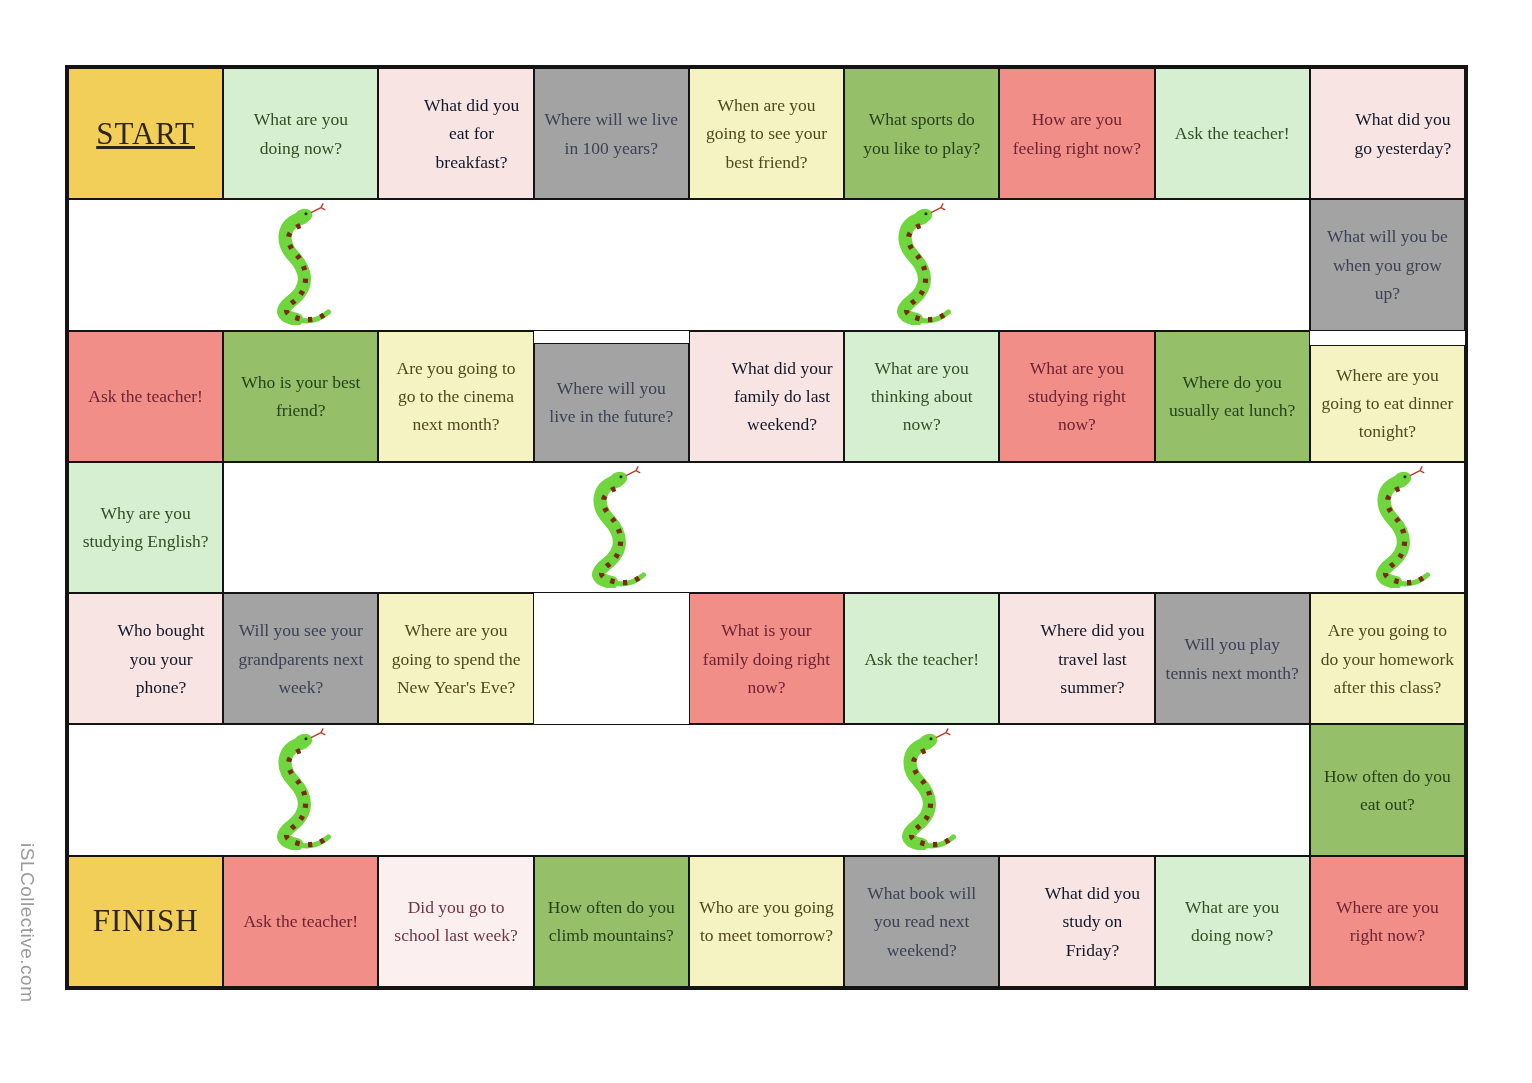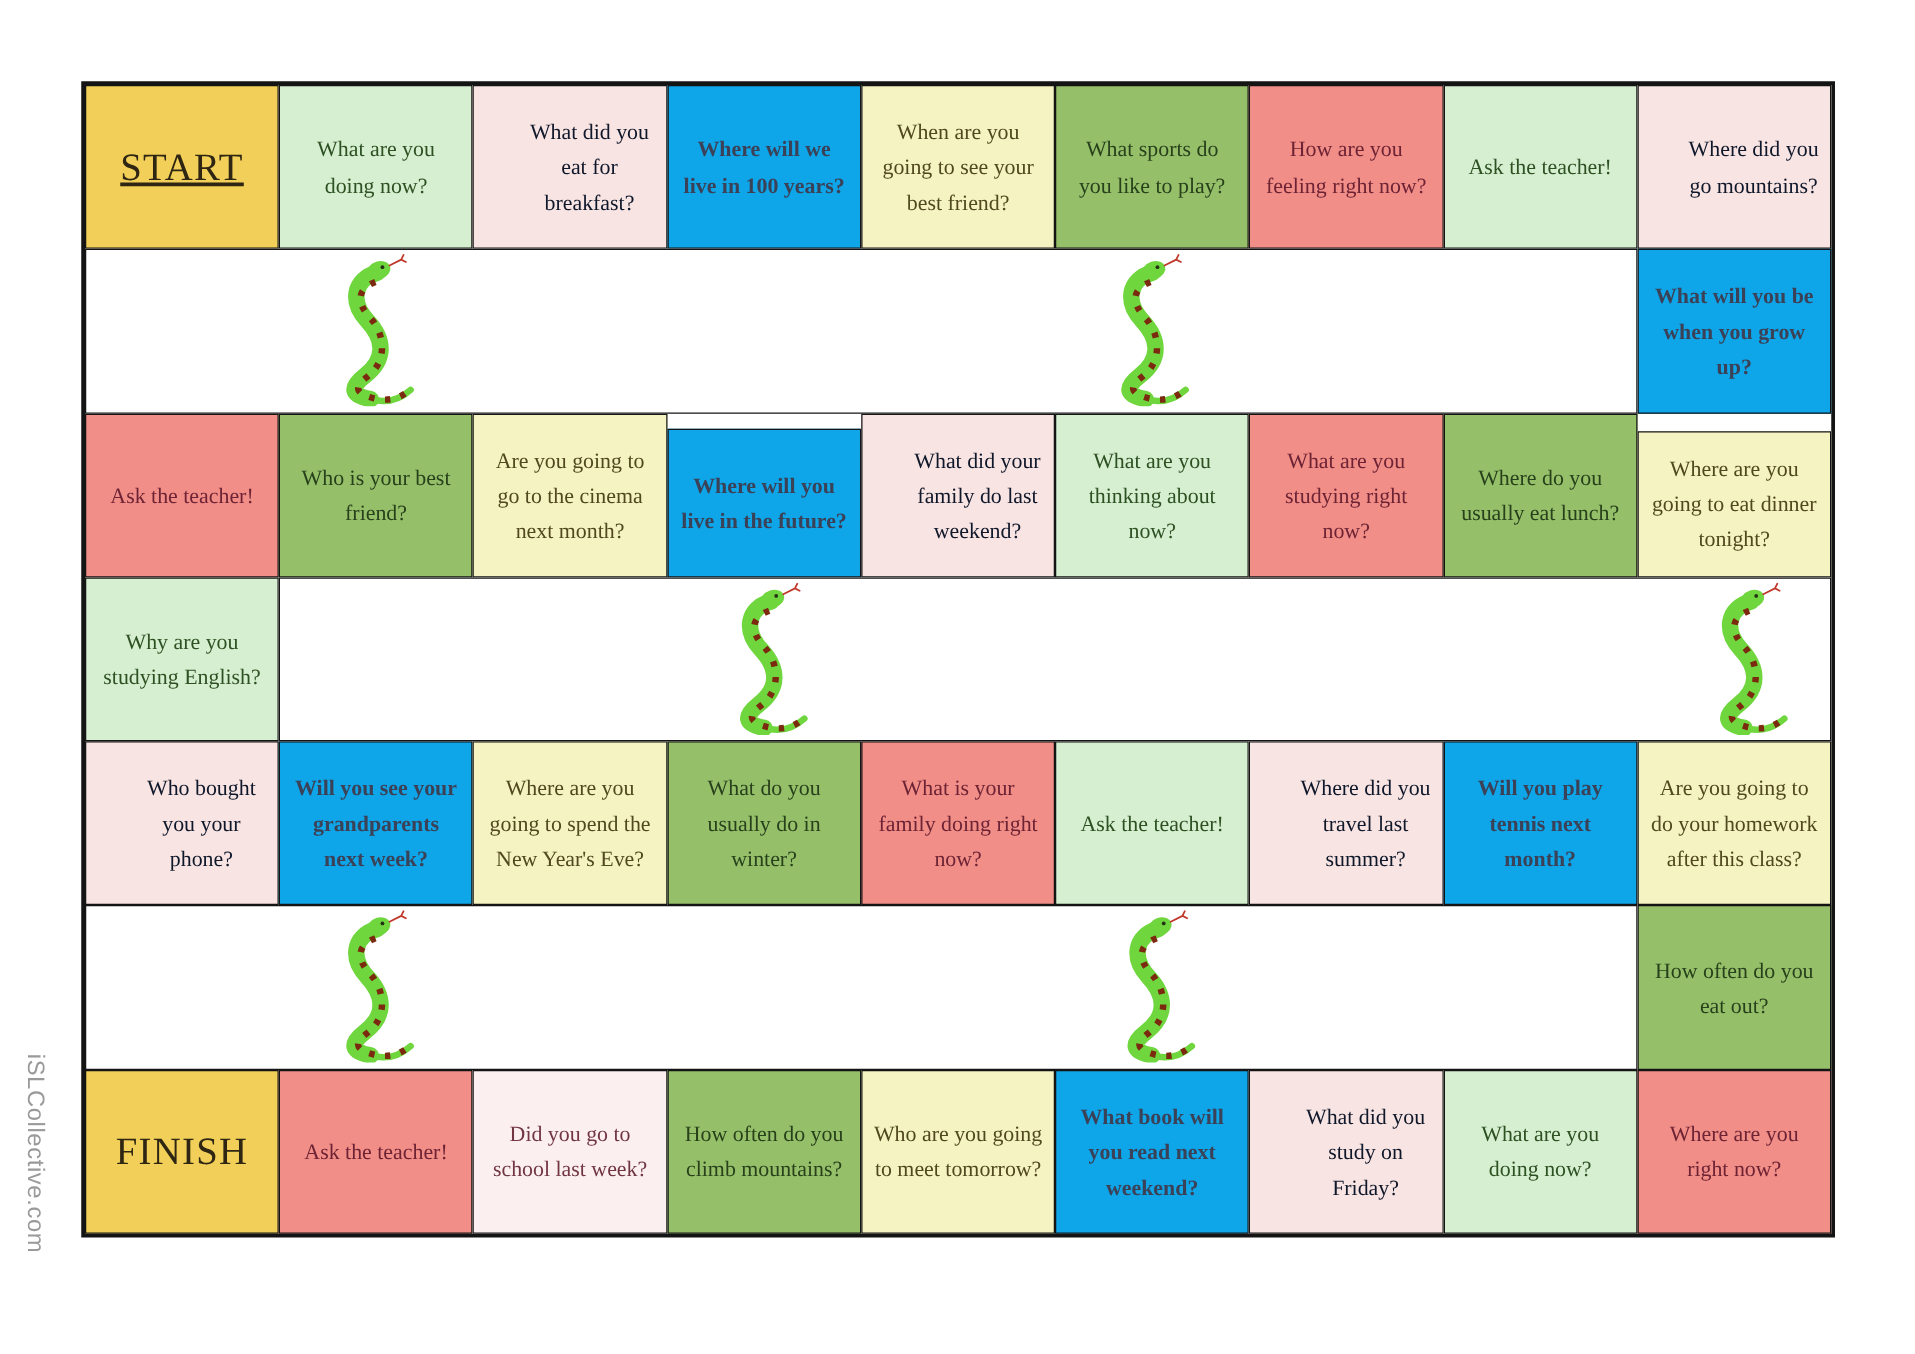--- a/index.html
+++ b/index.html
@@ -36,21 +36,21 @@
     background:#ffffff;
     overflow:visible;
   }
   .snake { position:absolute; top:3px; width:86px; height:122px; }
   .snake svg { width:100%; height:100%; }
   .start-finish { font-size:31px; letter-spacing:1px; font-weight:500; }
   .bg-gold       { background:#f1cf58; color:#2e2613; }
   .bg-lightgreen { background:#d6efd0; color:#2e5123; }
   .bg-palepink   { background:#f8e4e2; color:#0f172a;padding-left:40px; }
   .bg-blush      { background:#fbeff0; color:#713642; }
-  .bg-lavender   { background:#0ea5e9; color:#3b4156;font-weight:bold; }
+  .bg-lavender   { background:#a3a3a3; color:#3b4156; }
   .bg-paleyellow { background:#f6f3c2; color:#50481f; }
   .bg-green      { background:#96bf6a; color:#27411b; }
   .bg-red        { background:#f28e88; color:#6d2334; }
   .watermark {
     position:absolute; left:16px; top:843px;
     writing-mode:vertical-rl;
     font-family:"Liberation Sans", sans-serif;
     font-size:19px;
     color:#9a9a9a;
     letter-spacing:0.5px;
@@ -61,21 +61,21 @@
 
 <div class="board">
     <div class="cell bg-gold start-finish" style="grid-area: 1 / 1; text-decoration: underline;">START</div>
     <div class="cell bg-lightgreen" style="grid-area: 1 / 2;">What are you doing now?</div>
     <div class="cell bg-palepink" style="grid-area: 1 / 3;">What did you eat for breakfast?</div>
     <div class="cell bg-lavender" style="grid-area: 1 / 4;">Where will we live in 100 years?</div>
     <div class="cell bg-paleyellow" style="grid-area: 1 / 5;">When are you going to see your best friend?</div>
     <div class="cell bg-green" style="grid-area: 1 / 6;">What sports do you like to play?</div>
     <div class="cell bg-red" style="grid-area: 1 / 7;">How are you feeling right now?</div>
     <div class="cell bg-lightgreen" style="grid-area: 1 / 8;">Ask the teacher!</div>
-    <div class="cell bg-palepink" style="grid-area: 1 / 9;">Where did you go mountains?</div>
+    <div class="cell bg-palepink" style="grid-area: 1 / 9;">What did you go yesterday?</div>
     <div class="strip" style="grid-area: 2 / 1 / auto / 9;">
       <div class="snake" style="left: 178px;">
   <svg viewBox="0 0 86 130" xmlns="http://www.w3.org/2000/svg">
 
     <path d="M56,16 C34,22 33,42 47,57 C62,73 63,90 45,104 C32,114 33,121 50,124" fill="none" stroke="#6fd63e" stroke-width="14" stroke-linecap="round"></path>
 
     <path d="M50,124 C62,127.5 74,125 84,116" fill="none" stroke="#6fd63e" stroke-width="5.5" stroke-linecap="round"></path>
 
     <path d="M54,24 C38,30 38,42 49,54 C63,69 64,92 47,105 C36,113 36,119 52,123 C64,126 74,124 82,117" fill="none" stroke="#7b2a10" stroke-width="5.5" stroke-dasharray="4.5 9" stroke-linecap="butt"></path>
 
@@ -140,21 +140,20 @@
     <circle cx="60" cy="11.5" r="1.6" fill="#253015"></circle>
 
     <path d="M66,10 L76,5 M76,5 L80,7 M76,5 L78,1" fill="none" stroke="#c0392b" stroke-width="1.5" stroke-linecap="round"></path>
   </svg>
 </div>
     </div>
     <div class="cell bg-lightgreen" style="grid-area: 4 / 1;">Why are you studying English?</div>
     <div class="cell bg-palepink" style="grid-area: 5 / 1;">Who bought you your phone?</div>
     <div class="cell bg-lavender" style="grid-area: 5 / 2;">Will you see your grandparents next week?</div>
     <div class="cell bg-paleyellow" style="grid-area: 5 / 3;">Where are you going to spend the New Year's Eve?</div>
-    <div class="cell bg-green" style="grid-area: 5 / 4;">What do you usually do in winter?</div>
     <div class="cell bg-red" style="grid-area: 5 / 5;">What is your family doing right now?</div>
     <div class="cell bg-lightgreen" style="grid-area: 5 / 6;">Ask the teacher!</div>
     <div class="cell bg-palepink" style="grid-area: 5 / 7;">Where did you travel last summer?</div>
     <div class="cell bg-lavender" style="grid-area: 5 / 8;">Will you play tennis next month?</div>
     <div class="cell bg-paleyellow" style="grid-area: 5 / 9;">Are you going to do your homework after this class?</div>
     <div class="strip" style="grid-area: 6 / 1 / auto / 9;">
       <div class="snake" style="left: 178px;">
   <svg viewBox="0 0 86 130" xmlns="http://www.w3.org/2000/svg">
 
     <path d="M56,16 C34,22 33,42 47,57 C62,73 63,90 45,104 C32,114 33,121 50,124" fill="none" stroke="#6fd63e" stroke-width="14" stroke-linecap="round"></path>

